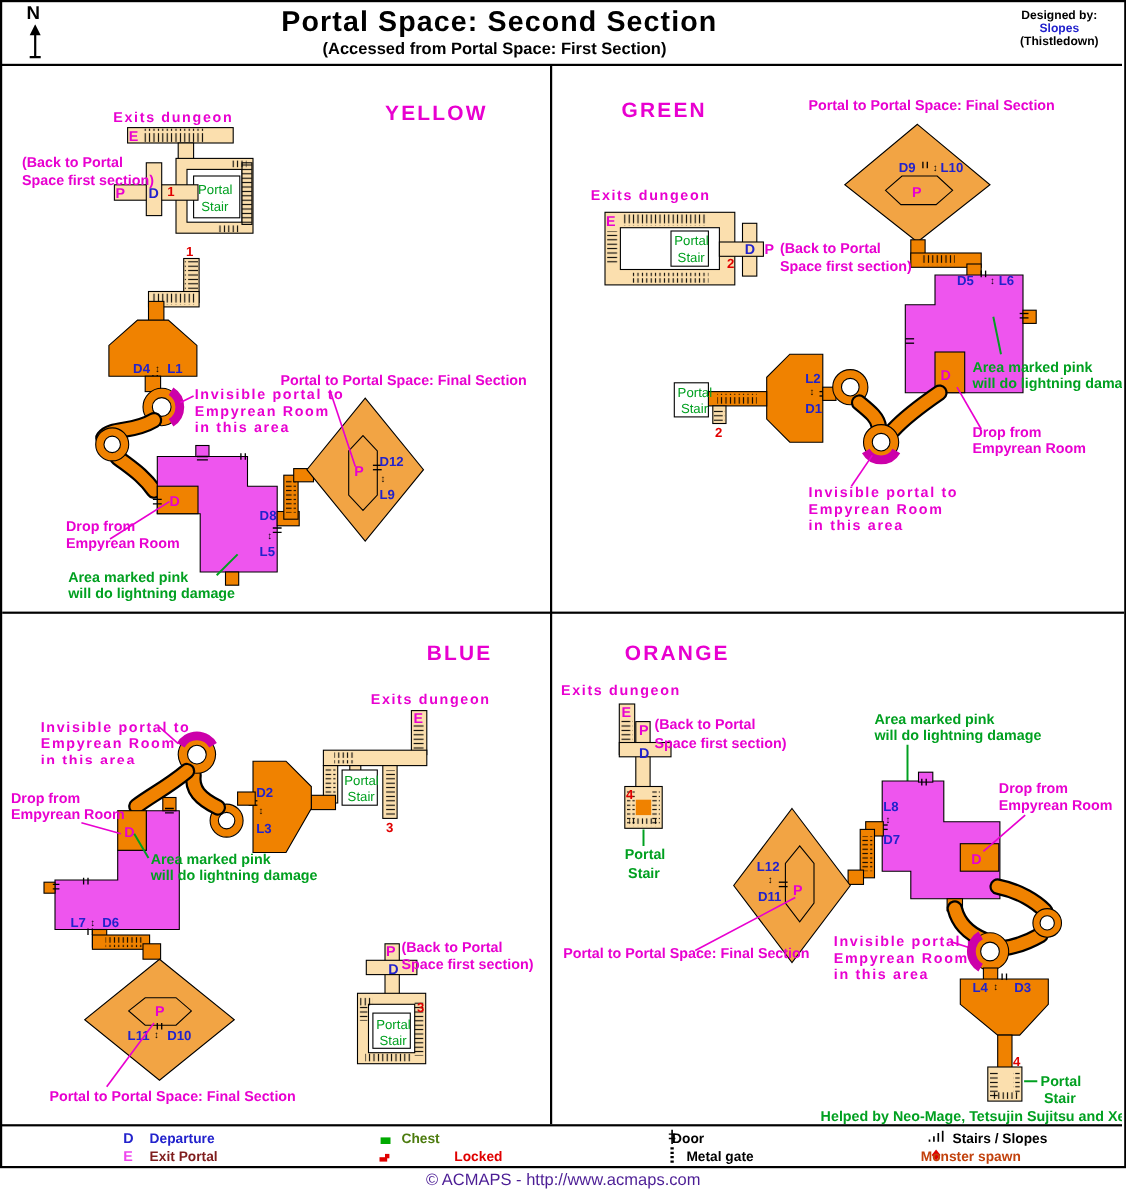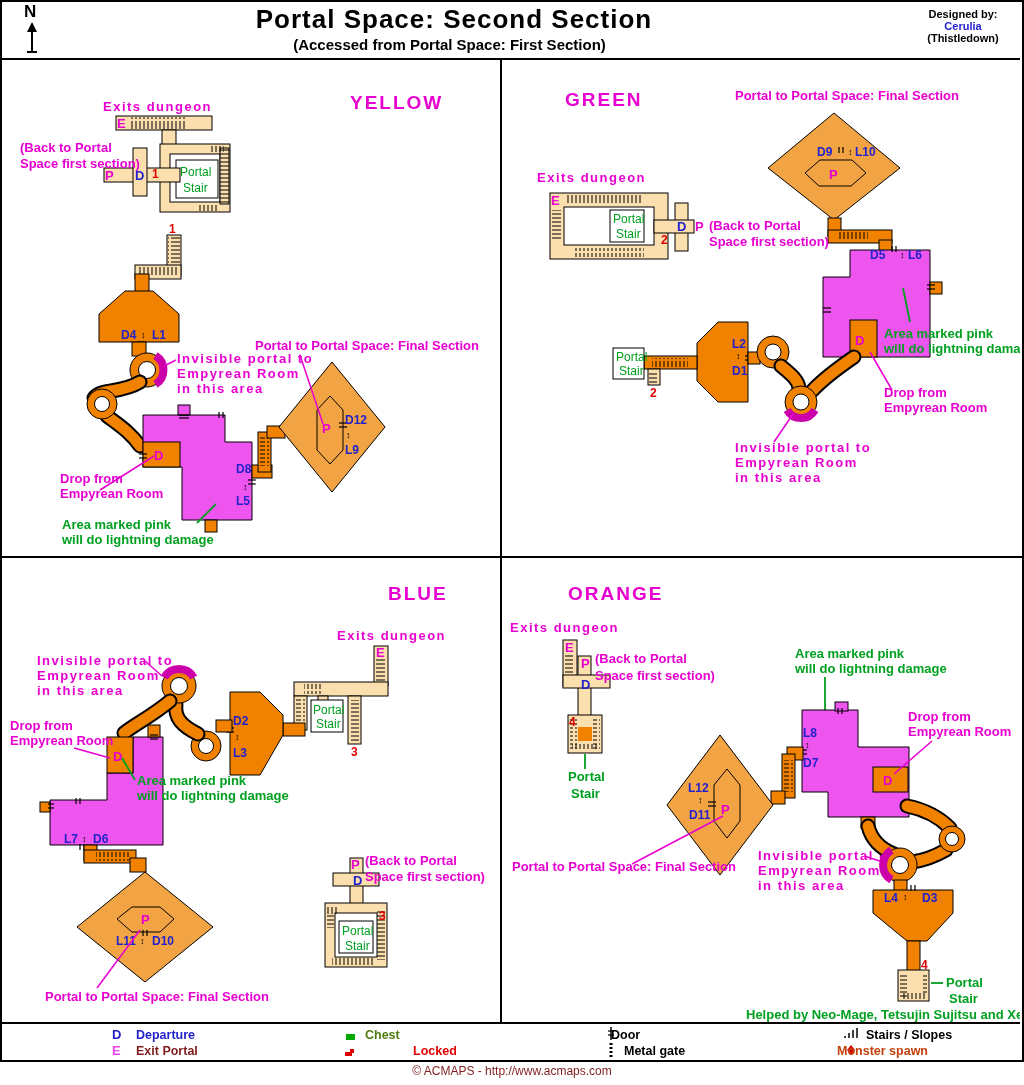--- a/index.html
+++ b/index.html
@@ -41,21 +41,21 @@
   .cb{fill:none;stroke:#000;stroke-width:15;stroke-linecap:round;}
   .co{fill:none;stroke:#F08200;stroke-width:11;stroke-linecap:round;}
   .lead-m{stroke:#E800D0;stroke-width:1.5;}
   .lead-g{stroke:#00A020;stroke-width:1.8;}
   .tick{stroke:#000;stroke-width:1.2;}
   
   .legend{position:absolute;left:0;top:1024px;width:1024px;height:36px;}
   .lg{position:absolute;font-weight:bold;font-size:12.5px;white-space:nowrap;}
   .lg-key{font-size:13px;}
   .footer{position:absolute;left:0;top:1064px;width:1024px;text-align:center;
-          font-size:12px;color:#7f1d1d;}
+          font-size:15px;color:#4c1d95;}
 </style>
 </head>
 <body>
 
 <div id="page">
 
   <svg width="0" height="0" aria-hidden="true">
     <defs>
       <pattern id="sH" width="4" height="12" patternUnits="userSpaceOnUse">
         <line x1="2" y1="1" x2="2" y2="11" stroke="#000" stroke-width="1"></line>
@@ -75,21 +75,21 @@
   <div class="north">N</div>
   <svg width="14" height="34" style="left:25px;top:22px;">
     <polygon points="7,0 2,10 12,10" fill="#000"></polygon>
     <line x1="7" y1="8" x2="7" y2="30" stroke="#000" stroke-width="2"></line>
     <line x1="2" y1="30" x2="12" y2="30" stroke="#000" stroke-width="2"></line>
   </svg>
   <div class="hdr-title">Portal Space: Second Section</div>
   <div class="hdr-sub">(Accessed from Portal Space: First Section)</div>
   <div class="designed">
     <span>Designed by:</span><br>
-    <span class="who">Cerulia</span><br>
+    <span class="who">Slopes</span><br>
     <span>(Thistledown)</span>
   </div>
 
   <svg width="498" height="496" viewBox="0 0 498 496" style="left:2px;top:60px;">
     <text x="348" y="49" class="t-title">YELLOW</text>
 
     <g>
       <rect x="114" y="56" width="96" height="14" class="tan cor"></rect>
       <rect x="128" y="57" width="56" height="12" fill="url(#sH)"></rect>
       <rect x="160" y="70" width="14" height="40" class="tan cor"></rect>

